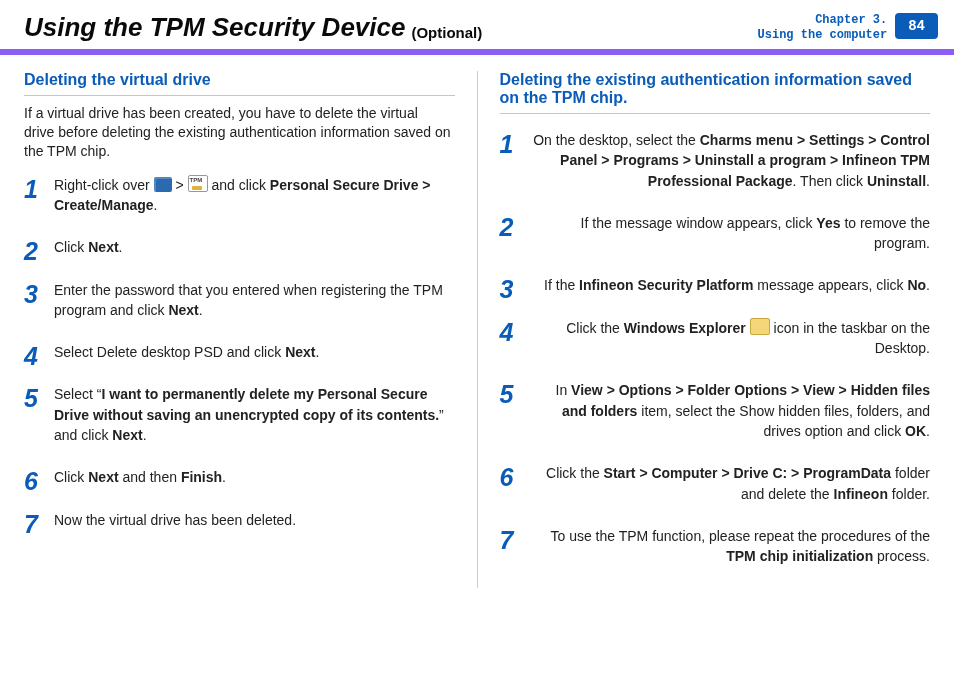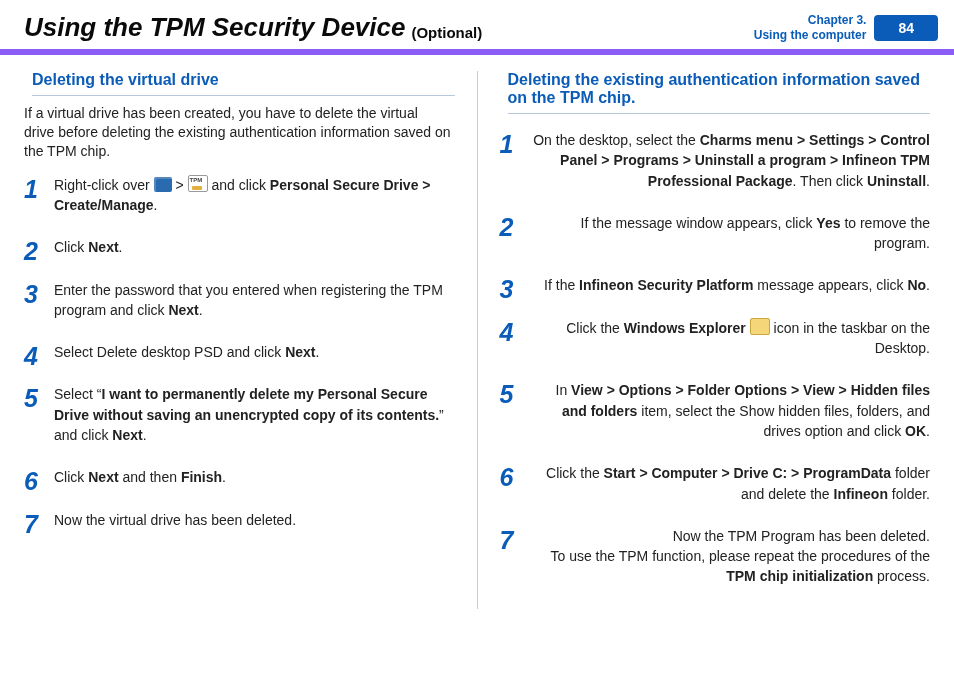--- a/index.html
+++ b/index.html
@@ -28,57 +28,58 @@
     font-size: 15px;
     font-weight: 700;
     color: #0a0a0a;
     margin-left: 6px;
     position: relative;
     top: -2px;
   }
   .header-right {
     margin-left: auto;
     display: flex;
-    align-items: center;
+    align-items: flex-start;
     padding-right: 16px;
+    font-family: Liberation Mono, monospace;
   }
   .chapter-info {
     text-align: right;
     font-size: 12px;
     color: #0a5cb8;
     font-weight: 700;
     line-height: 1.25;
     margin-right: 8px;
   }
   .page-badge {
     background: #0a5cb8;
     color: #fff;
     font-weight: 700;
     font-size: 14px;
-    padding: 5px 24px;
+    padding: 5px 13px;
     border-radius: 4px;
   }
   .columns {
     display: flex;
     padding: 16px 24px 8px 24px;
   }
   .col {
     flex: 1;
     min-width: 0;
   }
   .divider {
     width: 1px;
     background: #ccc;
     margin: 0 22px;
   }
   .section-heading {
     color: #0a5cb8;
     font-weight: 700;
     font-size: 16px;
-    margin: 0 0 4px 8px;
+    margin: 0 0 4px 0;
     padding-bottom: 6px;
     border-bottom: 1px solid #b8c8dc;
   }
   .intro {
     font-size: 14px;
     line-height: 1.35;
     margin: 8px 4px 14px 0;
   }
   ol.steps {
     list-style: none;
@@ -209,21 +210,20 @@
         <span class="inline-icon icon-folder"></span>
         <span> icon in the taskbar on the Desktop.</span>
       </li>
       <li>
         <span>In </span><b>View &gt; Options &gt; Folder Options &gt; View &gt; Hidden files and folders</b><span> item, select the Show hidden files, folders, and drives option and click </span><b>OK</b><span>.</span>
       </li>
       <li>
         <span>Click the </span><b>Start &gt; Computer &gt; Drive C: &gt; ProgramData</b><span> folder and delete the </span><b>Infineon</b><span> folder.</span>
       </li>
       <li>
-        <div>Now the TPM Program has been deleted.</div>
         <div class="extra-para">
           <span>To use the TPM function, please repeat the procedures of the </span><b>TPM chip initialization</b><span> process.</span>
         </div>
       </li>
     </ol>
   </div>
 
 </div>
 
 </body></html>

